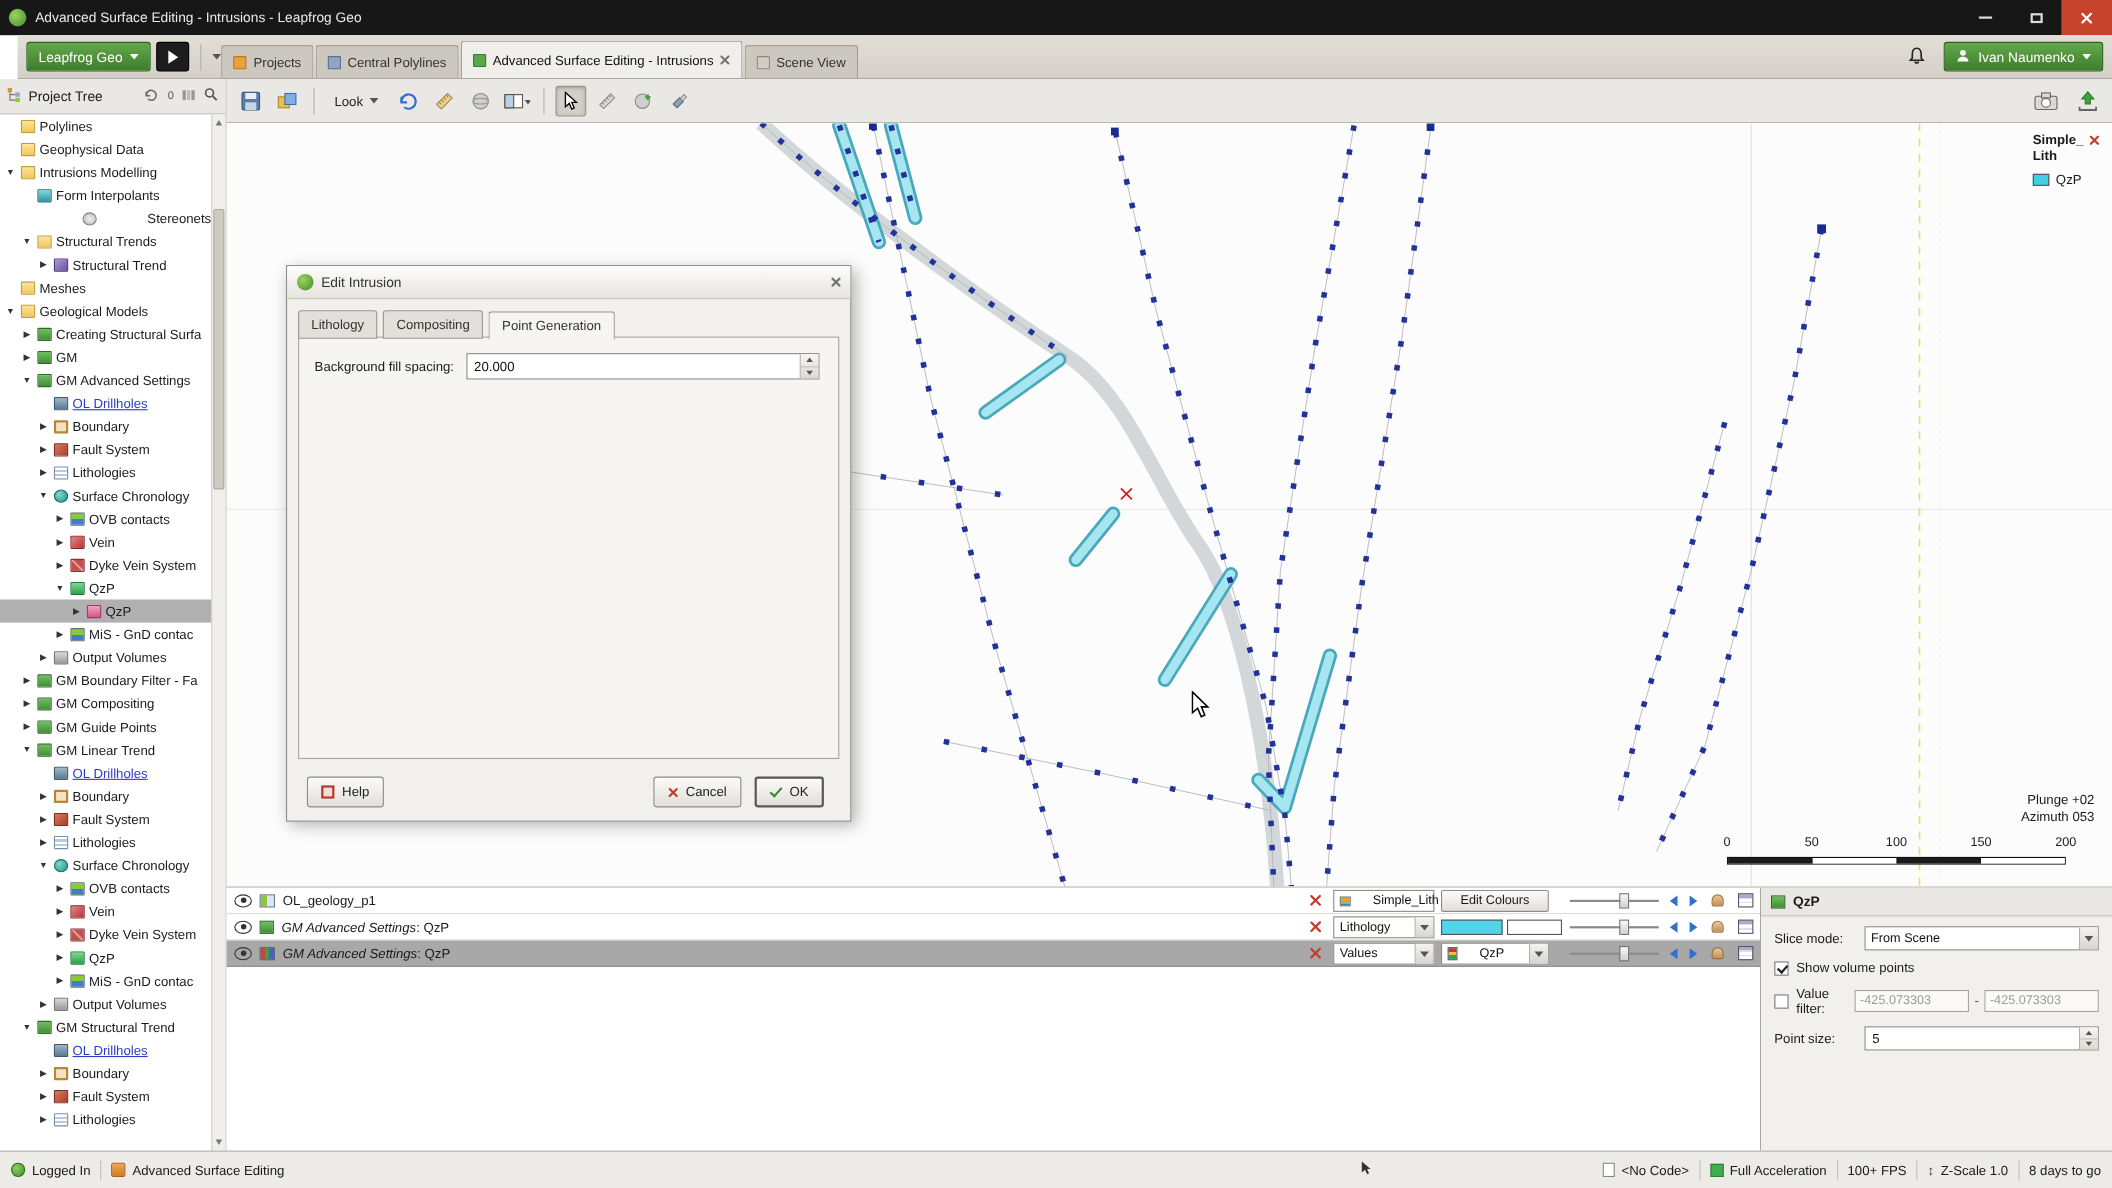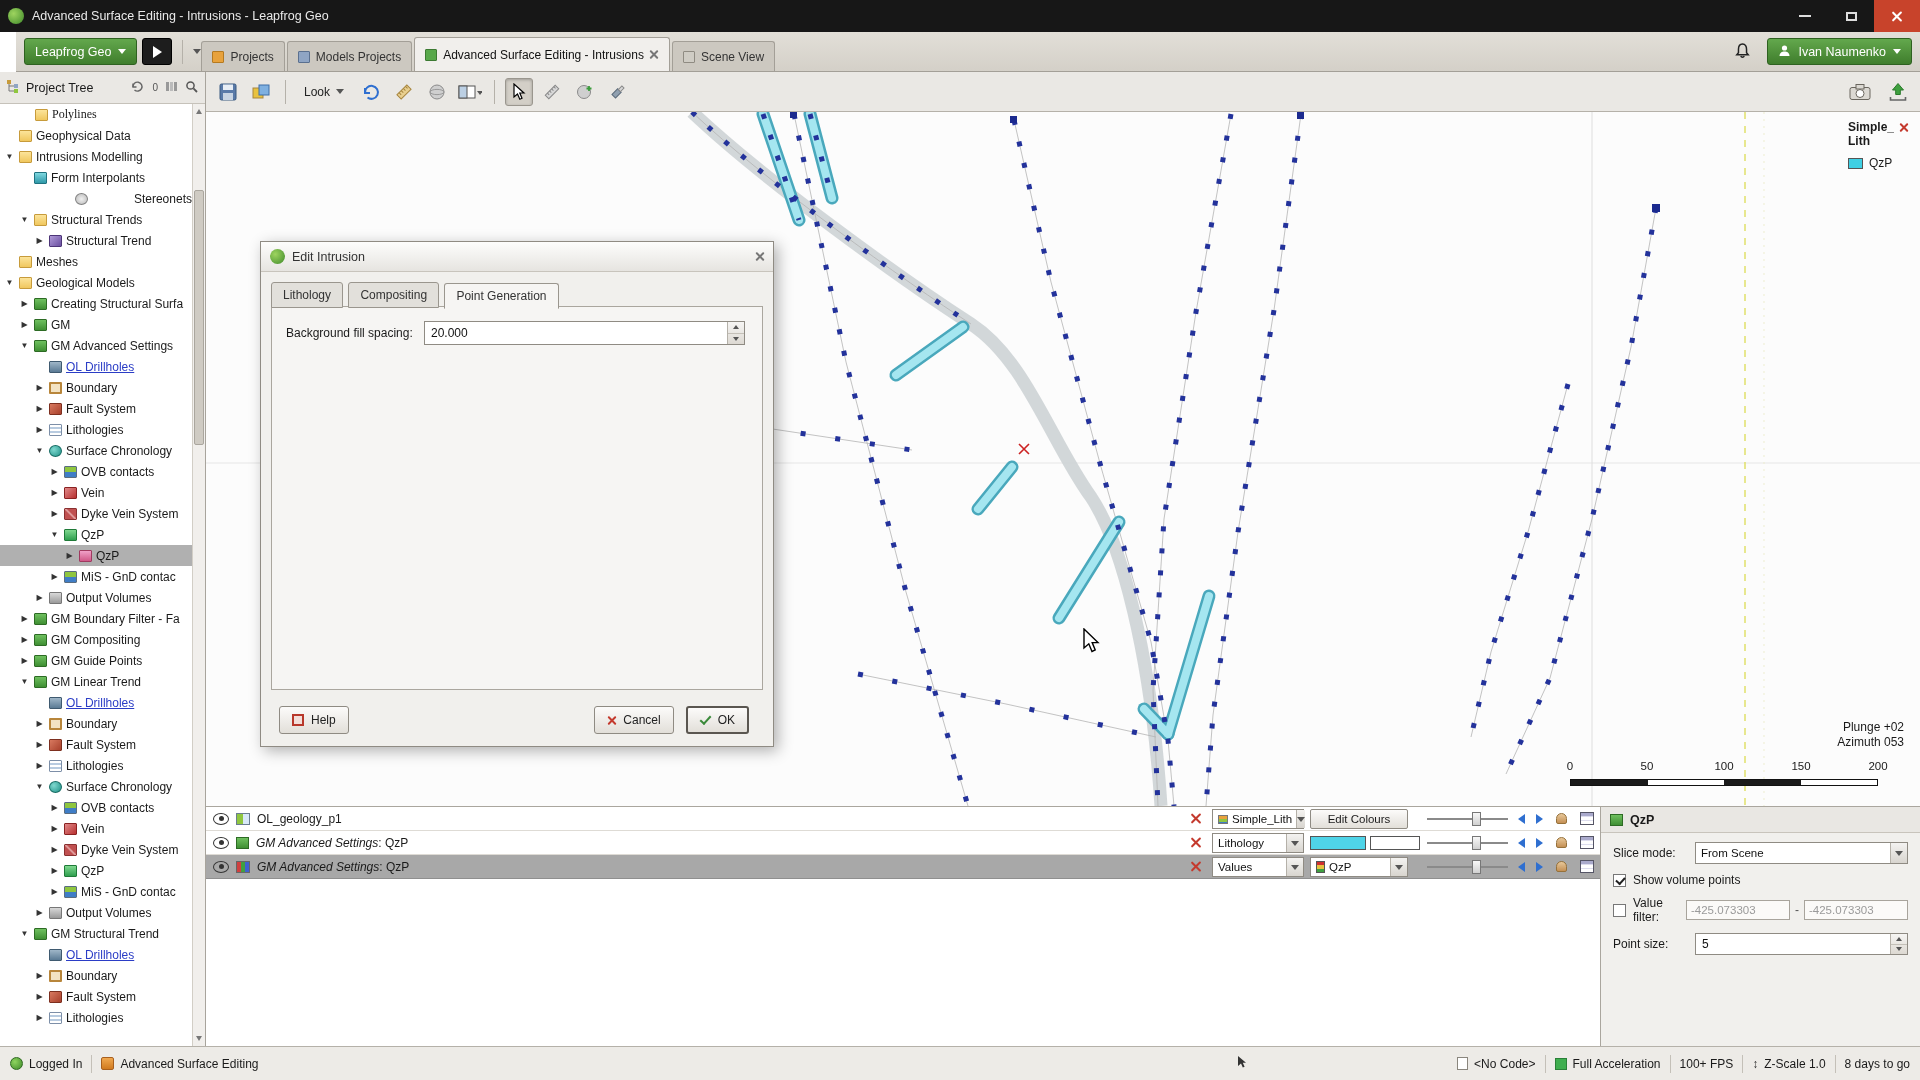--- a/index.html
+++ b/index.html
@@ -129,21 +129,21 @@
   .it{font-style:italic}
   .eye{width:16px;height:12px;position:relative;flex:none}
   .eye::before{content:"";position:absolute;inset:0;border:1.5px solid #333;border-radius:50%}
   .eye::after{content:"";position:absolute;left:5.5px;top:3.5px;width:5px;height:5px;background:#333;border-radius:50%}
   .slicer-ic{width:14px;height:14px;border:1.5px solid #555;position:relative;flex:none}
   .slicer-ic::after{content:"";position:absolute;left:-2px;top:5px;width:15px;height:2px;background:#888;transform:rotate(-38deg)}
   .t-geo{width:14px;height:12px;background:linear-gradient(90deg,#8fc63f 0 50%,#d8e8f8 50% 100%);border:1px solid #6a7d90;flex:none}
   .t-cube{width:13px;height:12px;background:linear-gradient(#6fc05f,#3f8f33);border:1px solid #2d6b24;flex:none}
   .t-pts{width:14px;height:12px;background:linear-gradient(90deg,#d04040 0 33%,#40a040 33% 66%,#4060d0 66% 100%);border:1px solid #666;flex:none}
   .abs{position:absolute;top:2px}
-  .combo{height:20px;border:1px solid #8f8b83;background:#fff;display:flex;align-items:center;font-size:11.5px;padding-left:5px;gap:4px;color:#111}
+  .combo{height:20px;border:1px solid #8f8b83;background:#fff;display:flex;align-items:center;font-size:11.5px;padding-left:5px;gap:20px;color:#111}
   .combo .dd{margin-left:auto;width:17px;height:100%;background:linear-gradient(#f4f3f1,#d8d5cf);border-left:1px solid #b5b1a9;display:flex;align-items:center;justify-content:center}
   .cmb-ic{width:10px;height:9px;background:repeating-linear-gradient(180deg,#e8a23c 0 3px,#8fc63f 3px 6px,#3f7dc6 6px 9px);border:1px solid #777;flex:none}
   .cmap-ic{width:9px;height:12px;background:linear-gradient(180deg,#d03030 0 33%,#e8c23f 33% 66%,#3fa040 66% 100%);border:1px solid #555;flex:none}
   .ecbtn{height:20px;border:1px solid #8f8b83;background:linear-gradient(#fcfbfa,#e2dfd9);border-radius:2px;display:flex;align-items:center;justify-content:center;font-size:11.5px;padding:0 8px}
   .swatch{height:14px;top:5px;border:1px solid #555;position:absolute}
   .slider{height:20px;position:absolute}
   .slider::before{content:"";position:absolute;left:0;right:0;top:9px;height:2px;background:#8a8a8a}
   .sl-handle{position:absolute;left:55%;top:3px;width:9px;height:14px;background:linear-gradient(#f8f8f8,#d0d0d0);border:1px solid #777}
   .tri-l{width:0;height:0;border-top:5px solid transparent;border-bottom:5px solid transparent;border-right:7px solid #2f6fd0}
   .tri-r{width:0;height:0;border-top:5px solid transparent;border-bottom:5px solid transparent;border-left:7px solid #2f6fd0}
@@ -209,21 +209,21 @@
     <span class="bar-sep"></span>
     <span class="car gray"></span>
   </div>
   <div class="tabs">
     <div class="tab">
       <span class="tab-ic tic-projects"></span>
       <span>Projects</span>
     </div>
     <div class="tab">
       <span class="tab-ic tic-central"></span>
-      <span>Models Projects</span>
+      <span>Central Polylines</span>
     </div>
     <div class="tab active">
       <span class="tab-ic tic-editing"></span>
       <span>Advanced Surface Editing - Intrusions</span>
       <span class="xi sm" style="--xc:#777"></span>
     </div>
     <div class="tab">
       <span class="tab-ic tic-scene"></span>
       <span>Scene View</span>
     </div>
@@ -266,21 +266,21 @@
             <rect x="5" y="2" width="3" height="9" fill="#bbb"></rect>
             <rect x="9" y="2" width="3" height="9" fill="#999"></rect>
           </svg></span>
       <span><svg width="14" height="14" viewBox="0 0 14 14">
             <circle cx="5.5" cy="5.5" r="3.6" fill="none" stroke="#555" stroke-width="1.5"></circle>
             <line x1="8.4" y1="8.4" x2="12" y2="12" stroke="#555" stroke-width="1.8"></line>
           </svg></span>
     </div>
   </div>
   <div class="tree">
-  <div class="tree-row" style="padding-left: 20px; font-family: Liberation Serif, serif;">
+  <div class="tree-row" style="padding-left: 4px;">
     <span class="expander"></span>
     <span class="tree-ic ic-folder"></span>
     <span class="tree-label">Polylines</span>
   </div>
 
   <div class="tree-row" style="padding-left: 4px;">
     <span class="expander"></span>
     <span class="tree-ic ic-folder"></span>
     <span class="tree-label">Geophysical Data</span>
   </div>

